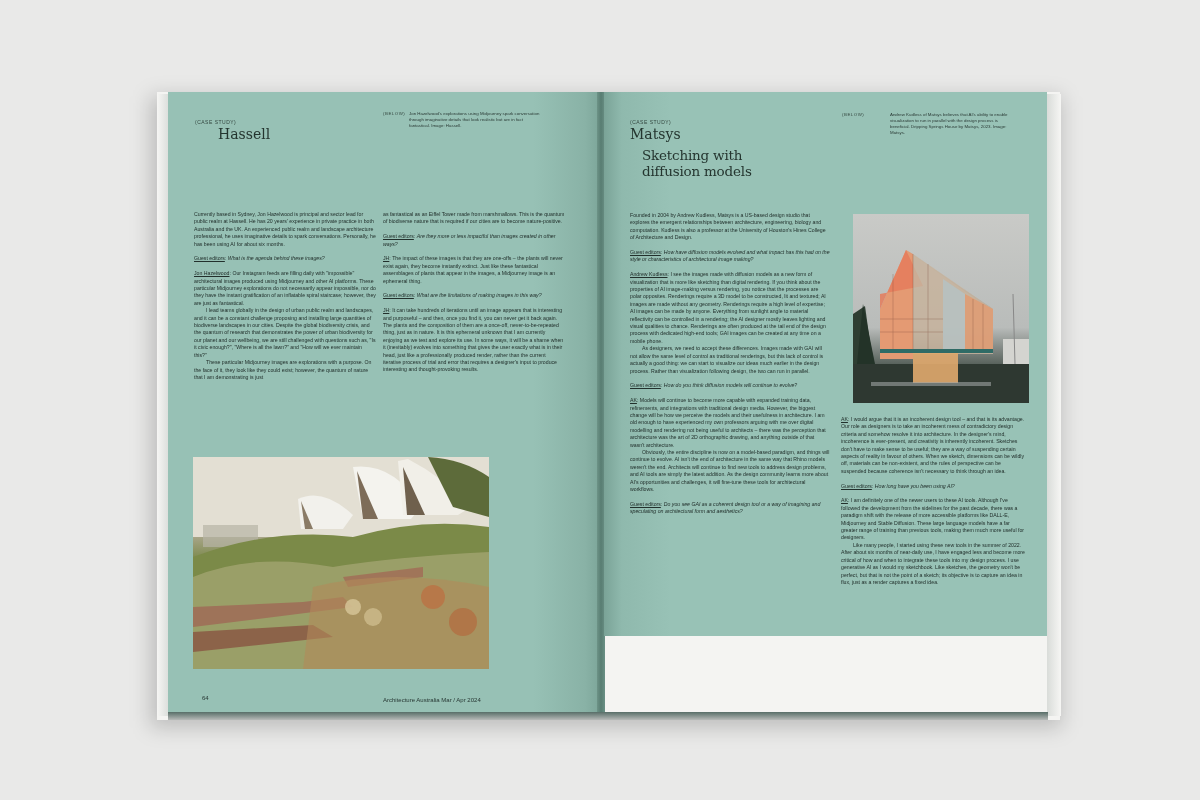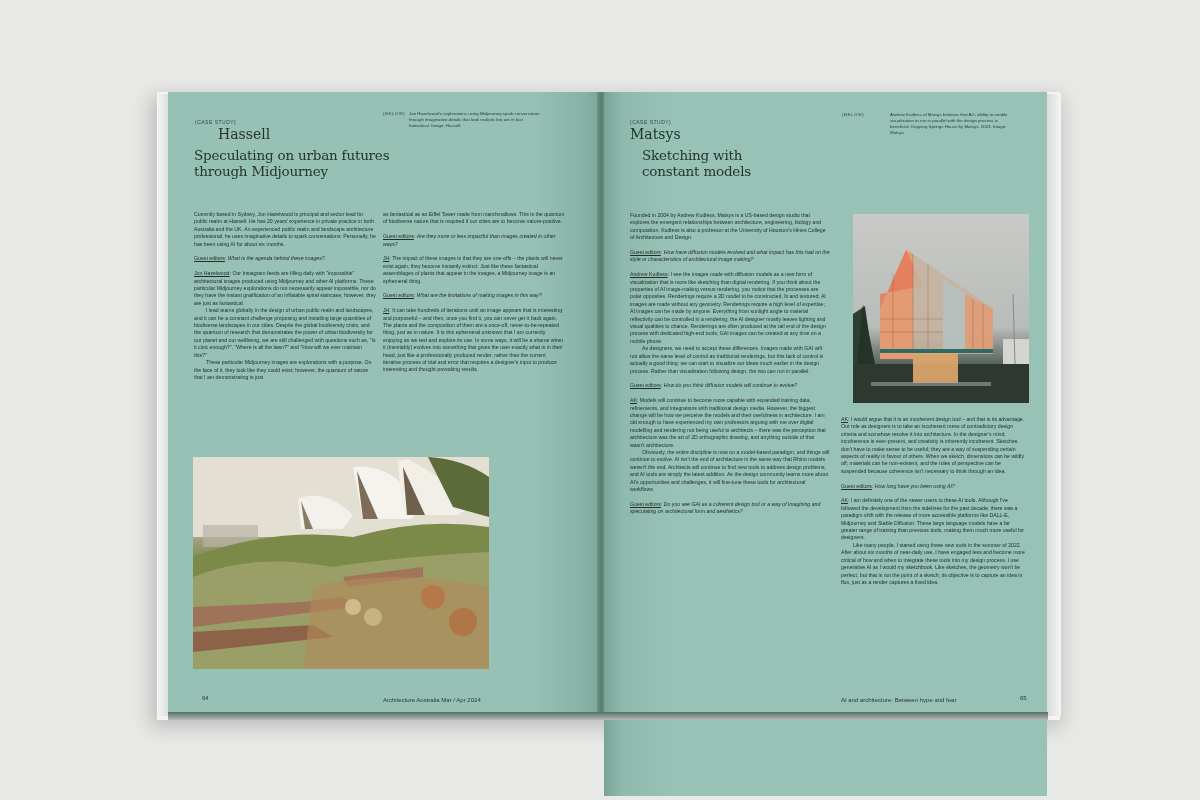--- a/index.html
+++ b/index.html
@@ -1,21 +1,21 @@
 <!DOCTYPE html>
 <html><head>
 <meta charset="utf-8">
 <style>
   html,body{margin:0;padding:0;}
   body{width:1200px;height:800px;background:#e9e9e8;position:relative;overflow:hidden;font-family:"Liberation Sans",sans-serif;color:#1f2e2b;}
   .shadow{position:absolute;left:150px;top:96px;width:912px;height:632px;background:rgba(0,0,0,0.18);filter:blur(10px);border-radius:4px;}
   .back{position:absolute;left:157px;top:92px;width:903px;height:628px;background:#f4f4f2;}
   .page{position:absolute;background:#96c0b4;overflow:hidden;}
   .page.left{left:168px;top:92px;width:430px;height:622px;background:linear-gradient(90deg,#97c1b5 0%,#97c1b5 85%,#89b2a6 97%,#7ea79b 100%);}
-  .page.right{left:604px;top:92px;width:443px;height:704px;background:linear-gradient(90deg,#7aa397 0%,#8fb9ad 4%,#98c2b6 15%,#98c2b6 100%);}
+  .page.right{left:604px;top:92px;width:443px;height:544px;background:linear-gradient(90deg,#7aa397 0%,#8fb9ad 4%,#98c2b6 15%,#98c2b6 100%);}
   .gutter{position:absolute;left:597px;top:92px;width:8px;height:624px;background:linear-gradient(90deg,#6d9387,#587d72 50%,#6a9085);}
   .edge-r{position:absolute;left:1047px;top:94px;width:14px;height:622px;background:linear-gradient(90deg,#d9dcd9,#f6f6f4);}
   .edge-l{position:absolute;left:157px;top:94px;width:11px;height:622px;background:linear-gradient(90deg,#f6f6f4,#dcdfdc);}
   .bottom-shadow{position:absolute;left:168px;top:712px;width:880px;height:8px;background:linear-gradient(180deg,#586e68,#b7bab8);}
   .tag{position:absolute;font-size:5px;letter-spacing:0.5px;color:#33463f;}
   .client{position:absolute;font-family:"DejaVu Serif",serif;font-size:14px;color:#24352f;}
   .headline{position:absolute;font-family:"DejaVu Serif",serif;font-size:13.5px;line-height:16px;color:#24352f;letter-spacing:-0.2px;}
   .caption{position:absolute;font-size:4.4px;line-height:6px;color:#2b3b36;}
   .body{position:absolute;font-size:5.2px;line-height:7.4px;color:#22302c;}
   .body p{margin:0 0 7.4px 0;}
@@ -33,24 +33,20 @@
 <body>
 
 <div class="shadow"></div>
 <div class="back"></div>
 <div class="edge-l"></div>
 <div class="edge-r"></div>
 
 <div class="page left">
   <div class="tag" style="left:27px;top:27px;">(CASE STUDY)</div>
   <div class="client" style="left:18px;top:34px;margin-left:32px;">Hassell</div>
-  <div class="headline" style="left:26px;top:55px;">
-    <div>Speculating on urban futures</div>
-    <div>through Midjourney</div>
-  </div>
   <div class="tag" style="left:215px;top:19px;font-size:4.4px;">(BELOW)</div>
   <div class="caption" style="left:241px;top:19px;width:135px;">Jon Hazelwood's explorations using Midjourney spark conversation through imaginative details that look realistic but are in fact fantastical. Image: Hassell.</div>
 
   <div class="body" style="left:26px;top:119px;width:182px;">
     <p>Currently based in Sydney, Jon Hazelwood is principal and sector lead for public realm at Hassell. He has 20 years' experience in private practice in both Australia and the UK. An experienced public realm and landscape architecture professional, he uses imaginative details to spark conversations. Personally, he has been using AI for about six months.</p>
     <p><u>Guest editors</u>: <i>What is the agenda behind these images?</i></p>
     <p class="nm"><u>Jon Hazelwood</u>: <span>Our Instagram feeds are filling daily with "impossible" architectural images produced using Midjourney and other AI platforms. These particular Midjourney explorations do not necessarily appear impossible, nor do they have the instant gratification of an inflatable spiral staircase; however, they are just as fantastical.</span></p>
     <p class="ind">I lead teams globally in the design of urban public realm and landscapes, and it can be a constant challenge proposing and installing large quantities of biodiverse landscapes in our cities. Despite the global biodiversity crisis, and the quantum of research that demonstrates the power of urban biodiversity for our planet and our wellbeing, we are still challenged with questions such as, "Is it civic enough?", "Where is all the lawn?" and "How will we ever maintain this?"</p>
     <p class="ind">These particular Midjourney images are explorations with a purpose. On the face of it, they look like they could exist; however, the quantum of nature that I am demonstrating is just</p>
   </div>
@@ -91,21 +87,21 @@
   <div class="folio" style="left:215px;top:605px;">Architecture Australia Mar / Apr 2024</div>
 </div>
 
 <div class="gutter"></div>
 
 <div class="page right">
   <div class="tag" style="left:26px;top:27px;">(CASE STUDY)</div>
   <div class="client" style="left:26px;top:34px;">Matsys</div>
   <div class="headline" style="left:38px;top:55px;">
     <div>Sketching with</div>
-    <div>constant models</div>
+    <div>diffusion models</div>
   </div>
   <div class="tag" style="left:238px;top:20px;font-size:4.4px;">(BELOW)</div>
   <div class="caption" style="left:286px;top:20px;width:128px;">Andrew Kudless of Matsys believes that AI's ability to enable visualization to run in parallel with the design process is beneficial. Dripping Springs House by Matsys, 2023. Image: Matsys.</div>
 
   <div class="body" style="left:26px;top:120px;width:200px;">
     <p>Founded in 2004 by Andrew Kudless, Matsys is a US-based design studio that explores the emergent relationships between architecture, engineering, biology and computation. Kudless is also a professor at the University of Houston's Hines College of Architecture and Design.</p>
     <p><u>Guest editors</u>: <i>How have diffusion models evolved and what impact has this had on the style or characteristics of architectural image making?</i></p>
     <p class="nm"><u>Andrew Kudless</u>: <span>I see the images made with diffusion models as a new form of visualization that is more like sketching than digital rendering. If you think about the properties of AI image-making versus rendering, you notice that the processes are polar opposites. Renderings require a 3D model to be constructed, lit and textured; AI images are made without any geometry. Renderings require a high level of expertise; AI images can be made by anyone. Everything from sunlight angle to material reflectivity can be controlled in a rendering; the AI designer mostly leaves lighting and visual qualities to chance. Renderings are often produced at the tail end of the design process with dedicated high-end tools; GAI images can be created at any time on a mobile phone.</span></p>
     <p class="ind" style="margin-bottom:7.4px;">As designers, we need to accept these differences. Images made with GAI will not allow the same level of control as traditional renderings, but this lack of control is actually a good thing: we can start to visualize our ideas much earlier in the design process. Rather than visualization following design, the two can run in parallel.</p>
     <p><u>Guest editors</u>: <i>How do you think diffusion models will continue to evolve?</i></p>

